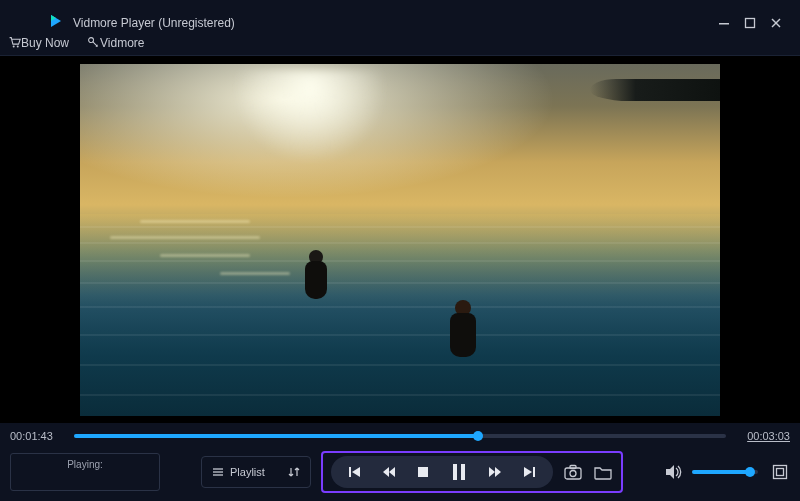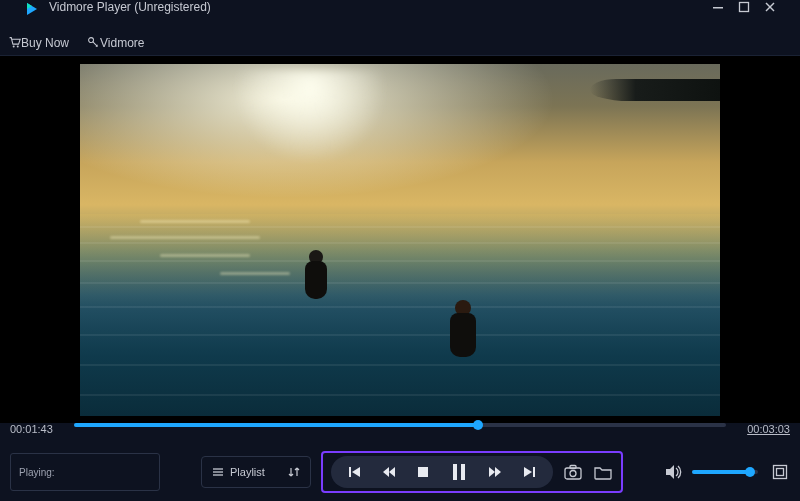--- a/index.html
+++ b/index.html
@@ -1,18 +1,18 @@
 <!DOCTYPE html>
 <html><head>
 <meta charset="utf-8">
 <style>
   * { margin:0; padding:0; box-sizing:border-box; font-family:"Segoe UI",Arial,sans-serif; }
   body { background:#0d1220; width:800px; height:501px; overflow:hidden; color:#c6c9d2; font-size:12px; display:flex; flex-direction:column; }
   
-  .titlebar { height:30px; display:flex; align-items:flex-start; padding:0 23px; background:#0d1220; }
+  .titlebar { height:30px; display:flex; align-items:flex-end; padding:0 17px; background:#0d1220;margin-left:30px; }
   .logo { width:18px; height:18px; margin-right:8px; display:flex; align-items:center; justify-content:center; }
   .title { flex:1; font-size:12px; color:#c6c9d2; }
   .winbtns { display:flex; gap:12px; }
   .winbtn { width:14px; height:14px; display:flex; align-items:center; justify-content:center; cursor:pointer; }
   
   .menubar { height:26px; display:flex; align-items:center; padding:0 8px; border-bottom:1px solid #1a2234; background:#0d1220; }
   .menuitems { display:flex; gap:18px; flex:1; }
   .menuitem { cursor:pointer; font-size:12px; color:#c6c9d2; }
   .rightmenu { display:flex; gap:18px; }
   .rmitem { display:flex; align-items:center; cursor:pointer; font-size:12px; color:#c6c9d2; }
@@ -27,29 +27,29 @@
   .shore { position:absolute; right:0; top:15px; width:130px; height:22px; background:linear-gradient(90deg,rgba(20,24,22,0) 0%,#181c1a 35%,#0e1210 100%); border-radius:40% 0 0 60%/100% 0 0 100%; }
   .water { position:absolute; left:0; right:0; top:150px; bottom:0; background:
     linear-gradient(180deg, rgba(210,180,100,0.55) 0%, rgba(120,140,110,0.4) 18%, rgba(40,90,110,0.6) 40%, #0f3a4c 70%, #0a2c3a 100%);
   }
   .ripple { position:absolute; left:0; right:0; height:2px; background:rgba(255,255,255,0.07); }
   .glint { position:absolute; width:60px; height:3px; background:rgba(255,245,200,0.35); border-radius:2px; filter:blur(1px); }
   .person { position:absolute; }
   .headp { width:14px; height:14px; background:#1a1815; border-radius:50%; margin:0 auto; }
   .torso { width:22px; height:38px; background:#0f0e0c; border-radius:8px 8px 10px 10px; margin:-3px auto 0; }
   
-  .progressrow { height:26px; display:flex; padding:0 10px; gap:10px; }
+  .progressrow { height:26px; display:flex; align-items:center; padding:0 10px; gap:10px; }
   .time { font-size:11px; color:#b9bdc8; width:54px; }
   .time.right { text-align:right;text-decoration:underline; }
   .seek { flex:1; height:4px; background:#2a3246; border-radius:2px; position:relative; }
   .seekfill { position:absolute; left:0; top:0; bottom:0; width:62%; background:#1ea7ff; border-radius:2px; }
   .seekhandle { position:absolute; left:62%; top:50%; width:10px; height:10px; background:#1ea7ff; border-radius:50%; transform:translate(-50%,-50%); }
   
   .controlsrow { height:52px; display:flex; align-items:center; padding:0 10px 6px; gap:10px; }
-  .nowplaying { width:150px; height:38px; border:1px solid #2a3246; border-radius:3px; padding:4px 8px; font-size:10px; color:#9da2b0; line-height:1.3; display:flex; flex-direction:column; justify-content:center; }
+  .nowplaying { width:150px; height:38px; border:1px solid #2a3246; border-radius:3px; padding:4px 8px; font-size:10px; color:#9da2b0; line-height:1.3; display:flex; justify-content:center; }
   .center { flex:1; display:flex; align-items:center; justify-content:center; gap:10px; }
   .playlistbtn { width:110px; height:32px; border:1px solid #2a3246; border-radius:4px; display:flex; align-items:center; justify-content:space-between; padding:0 10px; cursor:pointer; font-size:11px; color:#c6c9d2; }
   .highlightbox { border:2px solid #7a3cff; border-radius:4px; padding:3px 8px; display:flex; align-items:center; gap:10px; }
   .transport { height:32px; background:#232a3d; border-radius:16px; display:flex; align-items:center; padding:0 16px; gap:18px; }
   .tbtn { width:16px; height:16px; display:flex; align-items:center; justify-content:center; cursor:pointer; }
   .sidebtn { width:20px; height:20px; display:flex; align-items:center; justify-content:center; cursor:pointer; }
   .rightctrls { display:flex; align-items:center; gap:12px; margin-left:auto; }
   .vol { display:flex; align-items:center; gap:8px; }
   .volslider { width:66px; height:4px; background:#2a3246; border-radius:2px; position:relative; }
   .volfill { position:absolute; left:0; top:0; bottom:0; width:88%; background:#1ea7ff; border-radius:2px; }

